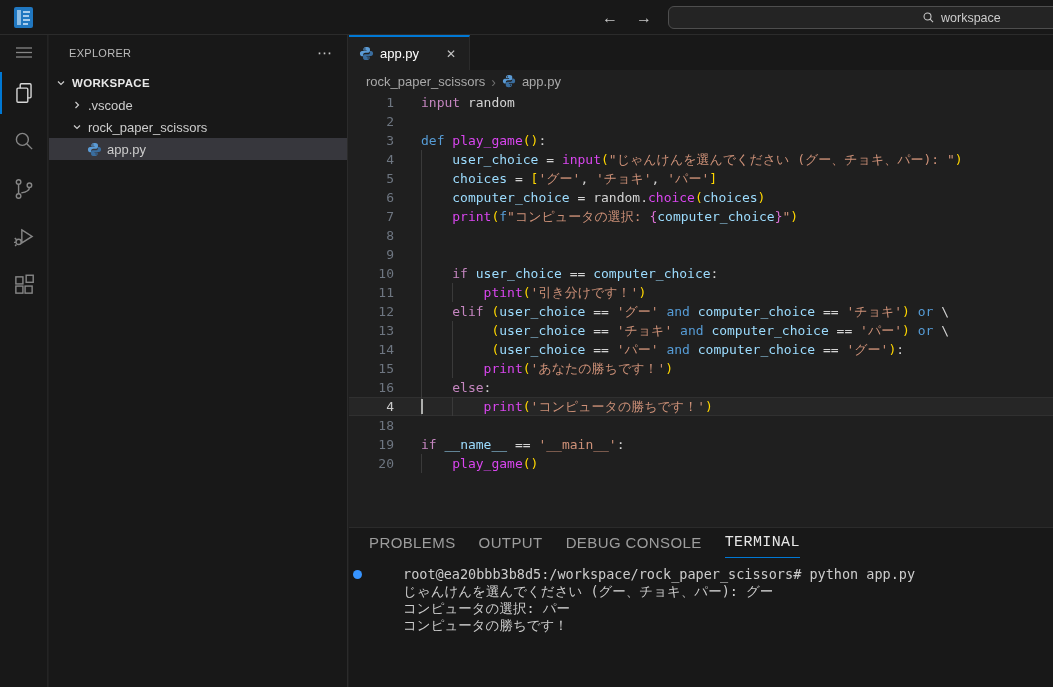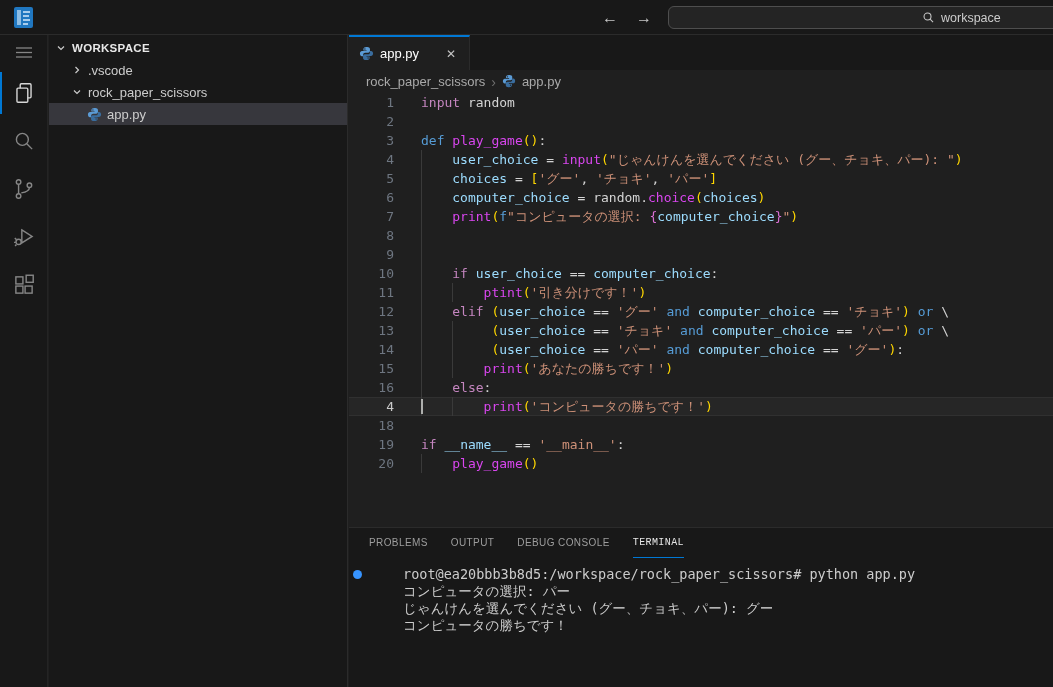--- a/index.html
+++ b/index.html
@@ -56,21 +56,21 @@
   .code-line .line-content { position:relative; flex:1; white-space:pre; padding-left:10px; color:#D4D4D4; }
   .code-line.current { background:rgba(255,255,255,0.035); box-shadow:inset 0 1px 0 #303030, inset 0 -1px 0 #303030; }
   .ig { display:inline-block; width:4ch; height:19px; vertical-align:top; border-left:1px solid #3A3A3A; }
   .caret { position:absolute; left:10px; top:2px; width:1.5px; height:15px; background:#AEAFAD; }
   .tk-kwc{color:#C586C0} .tk-kwb{color:#569CD6} .tk-fn{color:#d946ef} .tk-var{color:#9CDCFE}
   .tk-str{color:#CE9178} .tk-pl{color:#D4D4D4} .tk-br1{color:#FFD700} .tk-br2{color:#DA70D6}
 
   
   .panel { position:absolute; left:349px; top:527px; width:704px; height:160px; background:#181818; border-top:1px solid #2B2B2B; }
   .panel-tabs { height:30px; display:flex; align-items:stretch; padding-left:20px; }
-  .panel-tab { display:flex; align-items:center; margin-right:23px; color:#9D9D9D; font-size:10px; letter-spacing:0.4px; cursor:pointer; border-bottom:1px solid transparent; }
+  .panel-tab { display:flex; align-items:center; margin-right:23px; color:#9D9D9D; font-size:15px; letter-spacing:0.4px; cursor:pointer; border-bottom:1px solid transparent; }
   .panel-tab.active { color:#E7E7E7; border-bottom:1px solid #0078D4;font-family:Liberation Mono, monospace; }
   .terminal { margin-top:8px; font-family:"DejaVu Sans Mono", monospace; font-size:13.5px; line-height:17px; }
   .t-line { display:flex; height:17px; align-items:center;gap:36px; }
   .t-deco { flex:0 0 18px; display:flex; align-items:center; padding-left:4px; }
   .t-deco i { width:9px; height:9px; border-radius:50%; }
   .t-deco i.run { background:#3794FF; }
   .t-deco i.pending { border:1px solid #767676; }
   .t-text { white-space:pre; color:#CCCCCC; }
   .t-cursor { display:inline-block; width:8px; height:15px; background:#CCCCCC; vertical-align:text-bottom; }
 </style>
@@ -144,20 +144,24 @@
       <svg width="26" height="26" viewBox="0 0 24 24">
           <rect x="4.5" y="4.5" width="6.5" height="6.5"></rect>
           <rect x="4.5" y="13" width="6.5" height="6.5"></rect>
           <rect x="13" y="13" width="6.5" height="6.5"></rect>
           <rect x="14" y="3" width="6.5" height="6.5"></rect>
         </svg>
     </div>
   </div>
 
   <div class="sidebar">
+    <div class="sb-header">
+      <span class="sb-title">EXPLORER</span>
+      <span class="sb-more">⋯</span>
+    </div>
     <div class="tree">
         <div class="tree-row root" style="padding-left: 6px;">
           <span class="chev">
             <svg width="10" height="10" viewBox="0 0 10 10">
               <polyline points="2,3.5 5,6.5 8,3.5"></polyline>
             </svg>
           </span>
           <span class="lbl">WORKSPACE</span>
         </div>
         <div class="tree-row" style="padding-left: 22px;">
@@ -303,25 +307,25 @@
       </div>
     <div class="terminal">
         <div class="t-line">
           <span class="t-deco">
             <i class="run"></i>
           </span>
           <span class="t-text">root@ea20bbb3b8d5:/workspace/rock_paper_scissors# python app.py</span>
         </div>
         <div class="t-line">
           <span class="t-deco"></span>
-          <span class="t-text">コンピュータの選択: パー</span>
+          <span class="t-text">じゃんけんを選んでください (グー、チョキ、パー): グー</span>
         </div>
         <div class="t-line">
           <span class="t-deco"></span>
-          <span class="t-text">じゃんけんを選んでください (グー、チョキ、パー): グー</span>
+          <span class="t-text">コンピュータの選択: パー</span>
         </div>
         <div class="t-line">
           <span class="t-deco"></span>
           <span class="t-text">コンピュータの勝ちです！</span>
         </div>
       </div>
   </div>
 
 </div>
 

